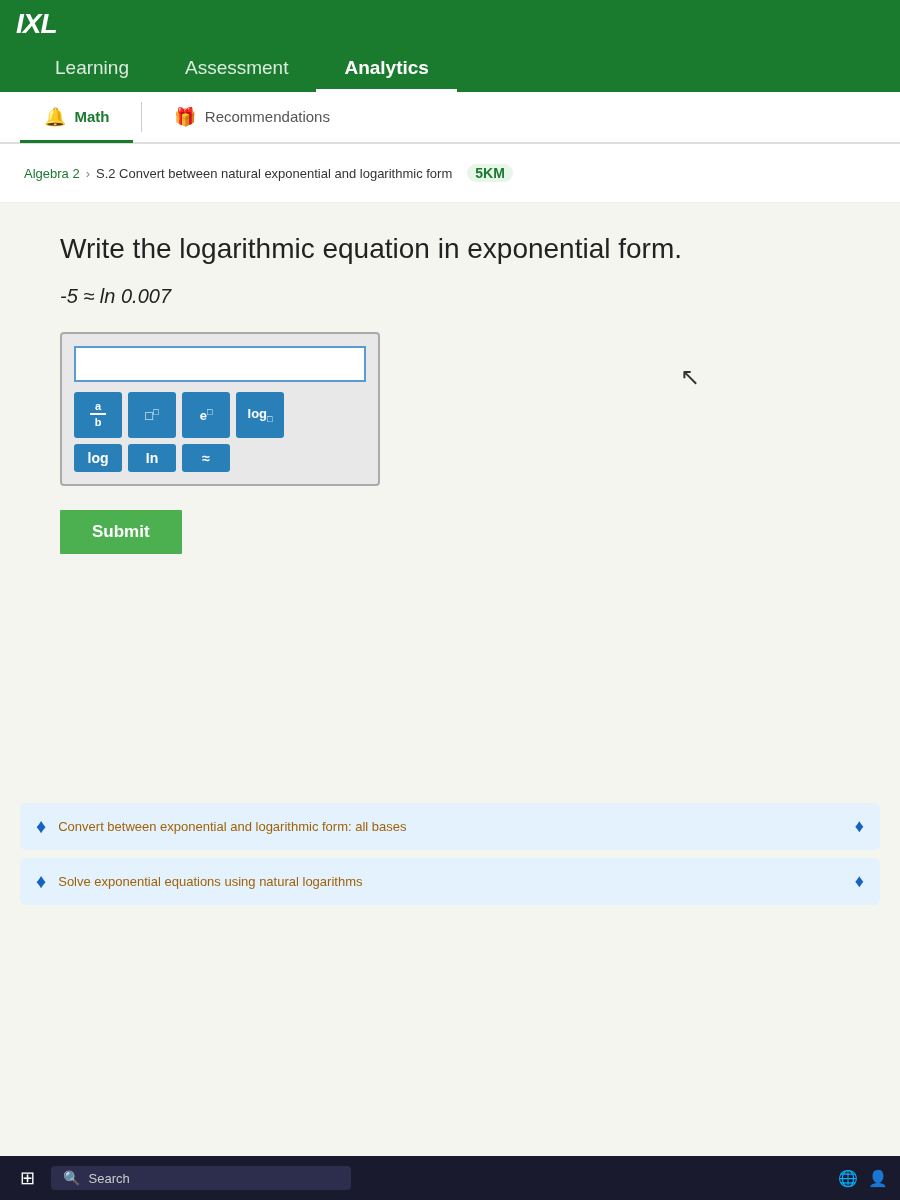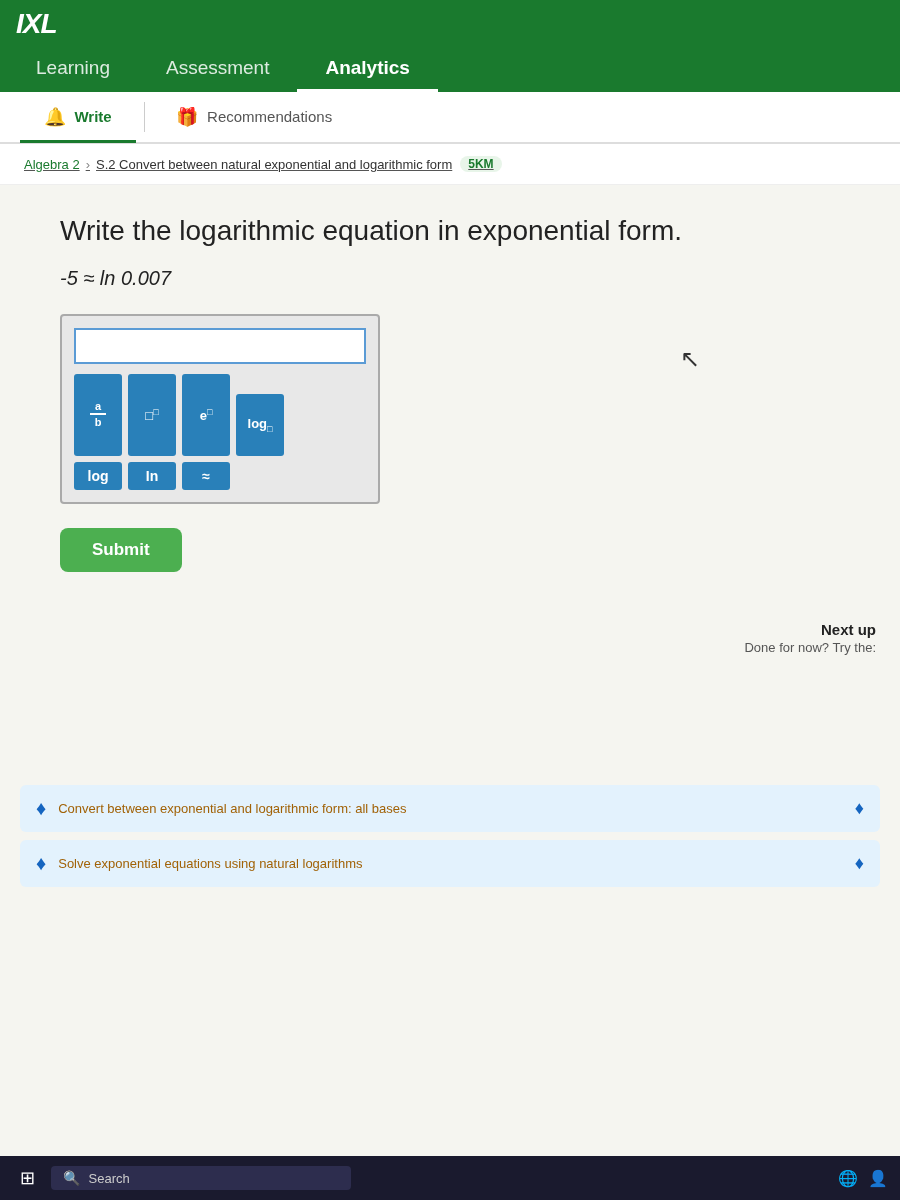--- a/index.html
+++ b/index.html
@@ -29,21 +29,21 @@
       font-weight: 900;
       font-style: italic;
       letter-spacing: -1px;
     }
 
     
     .nav-bar {
       background: #1a7a2e;
       display: flex;
       align-items: flex-end;
-      padding: 0 8px;
+      padding: 0 27px;
       height: 44px;
       border-bottom: 3px solid #1a7a2e;
     }
     .nav-item {
       color: rgba(255,255,255,0.85);
       font-size: 19px;
       font-weight: 500;
       padding: 8px 28px 10px 28px;
       cursor: pointer;
       position: relative;
@@ -94,46 +94,45 @@
       width: 1px;
       height: 30px;
       background: #ccc;
       margin: 0 8px;
     }
 
     
     .breadcrumb {
       display: flex;
       align-items: center;
-      padding: 12px 24px;
+      padding: 20px 24px;
       font-size: 13px;
       color: #555;
       border-bottom: 1px solid #eee;
-      text-decoration: underline;
     }
     .breadcrumb-link {
       color: #1a7a2e;
       cursor: pointer;
       font-weight: 500;
     }
     .breadcrumb-sep {
       margin: 0 6px;
       color: #888;
     }
     .breadcrumb-current {
       color: #333;
     }
     .breadcrumb-badge {
       background: #e8f5e9;
       color: #1a7a2e;
       border-radius: 10px;
       padding: 1px 8px;
-      font-size: 12px;
+      font-size: 14px;
       font-weight: 700;
-      margin-left: 8px;
+      margin-left: 15px;
     }
 
     
     .main-content {
       padding: 30px 60px;
       background: #f5f5f0;
       min-height: 600px;
       position: relative;
     }
     .question-title {
@@ -212,21 +211,21 @@
       text-align: center;
       font-size: 11px;
       padding-top: 1px;
     }
 
     
     .submit-btn {
       background: #4caf50;
       color: #fff;
       border: none;
-      border-radius: 8px;
+      border-radius: 1px;
       padding: 12px 32px;
       font-size: 17px;
       font-weight: 600;
       cursor: pointer;
       margin-top: 8px;
     }
 
     
     .cursor-icon {
       position: absolute;
@@ -361,21 +360,21 @@
 
 <div class="nav-bar">
   <div class="nav-item">Learning</div>
   <div class="nav-item">Assessment</div>
   <div class="nav-item active">Analytics</div>
 </div>
 
 <div class="sub-nav">
   <div class="sub-nav-item active">
     <span class="sub-nav-icon">🔔</span>
-    <span>Write</span>
+    <span>Math</span>
   </div>
   <div class="sub-nav-divider"></div>
   <div class="sub-nav-item">
     <span class="sub-nav-icon">🎁</span>
     <span>Recommendations</span>
   </div>
 </div>
 
 <div class="breadcrumb">
   <span class="breadcrumb-link">Algebra 2</span>
@@ -402,44 +401,40 @@
         <button class="math-btn frac-btn">
           <div class="frac-top">a</div>
           <div class="frac-bottom">b</div>
         </button>
         <button class="math-btn" style="font-size:13px; padding:6px 8px;">
           □<span style="font-size:9px; vertical-align:super;">□</span>
         </button>
         <button class="math-btn" style="font-size:13px; padding:6px 8px;">
           e<span style="font-size:9px; vertical-align:super;">□</span>
         </button>
-        <button class="math-btn" style="font-size:13px; padding:22px 8px;margin-top:20px;">
+        <button class="math-btn" style="font-size:13px; padding:14px 8px;">
           log<span style="font-size:9px; vertical-align:sub;">□</span>
         </button>
       </div>
 
       
       <div class="math-buttons-row2">
         <button class="math-btn">log</button>
         <button class="math-btn">In</button>
         <button class="math-btn">≈</button>
       </div>
     </div>
 
     
     <button class="submit-btn">Submit</button>
 
     
     <div class="cursor-icon">↖</div>
 
     
-    <div class="next-up-area">
-      <div class="next-up-title">Next up</div>
-      <div class="next-up-subtitle">Done for now? Try the:</div>
-    </div>
 
   </div>
 
   <div class="rec-cards">
     <div class="rec-card">
       <span class="rec-icon">♦</span>
       <span class="rec-text">Convert between exponential and logarithmic form: all bases</span>
       <span class="rec-badge">♦</span>
     </div>
     <div class="rec-card">

